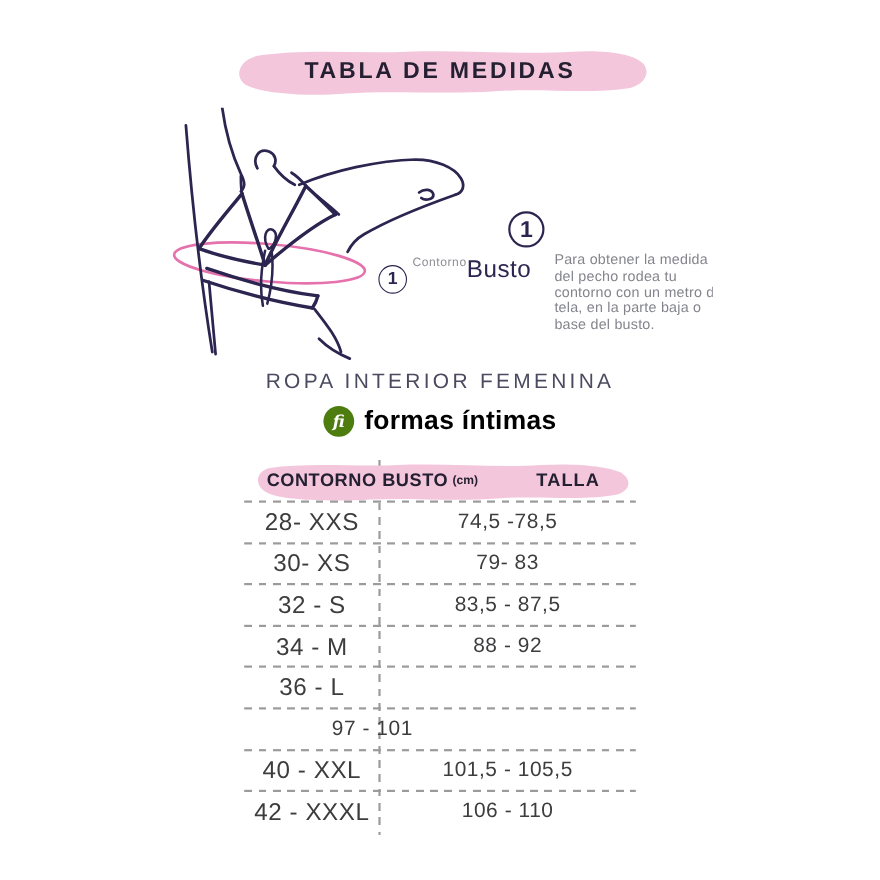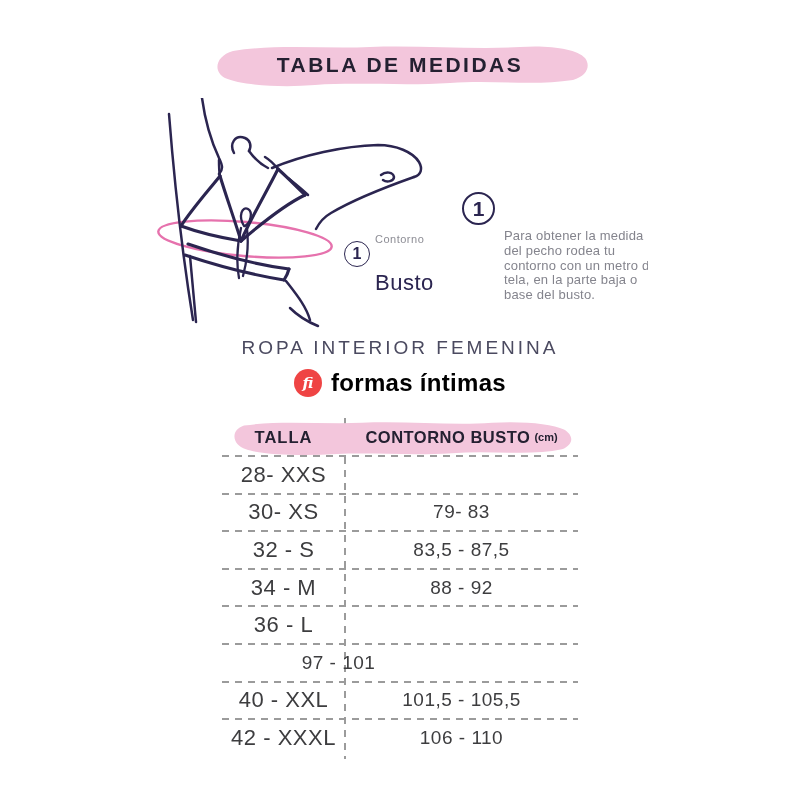--- a/index.html
+++ b/index.html
@@ -19,37 +19,37 @@
   
   .figure-wrap { position:absolute; left:138px; top:98px; width:322px; height:232px; }
   .figure-wrap svg { width:100%; height:100%; }
 
   
   .bust-label { position:absolute; left:344px; top:233px; display:flex; align-items:flex-start; gap:5px; }
   .num-badge { width:26px; height:26px; border:1.6px solid #2b2550; border-radius:50%;
     display:flex; align-items:center; justify-content:center;
     font-size:16px; font-weight:bold; color:#2b2550; background:#fff; }
   .bust-label .num-badge { margin-top:8px; }
-  .bust-texts { display:flex; flex-direction:column;gap:26px; }
+  .bust-texts { display:flex; flex-direction:row; }
   .bust-small { font-size:11px; color:#8d8d95; letter-spacing:0.5px; }
   .bust-big { font-size:22px; color:#2b2550; letter-spacing:0.5px; margin-top:-1px; }
 
   
   .instr-badge { position:absolute; left:462px; top:192px; width:33px; height:33px;
     border:2px solid #2b2550; border-radius:50%; display:flex; align-items:center; justify-content:center;
     font-size:21px; font-weight:bold; color:#2b2550; }
   .instr-text { position:absolute; left:504px; top:197px; width:158px;
     font-size:13px; line-height:14.8px; color:#84848d; letter-spacing:0.2px;margin-top:32px; }
 
   
   .section-heading { position:absolute; left:0; top:337px; width:800px; text-align:center;
     font-size:19px; letter-spacing:3px; color:#4b4a60; }
   .brand-row { position:absolute; left:0; top:366px; width:800px; height:34px;
     display:flex; align-items:center; justify-content:center; gap:9px; }
-  .brand-icon { width:28px; height:28px; border-radius:50%; background:#ef4444;
+  .brand-icon { width:28px; height:28px; border-radius:50%; background:#4d7c0f;
     display:flex; align-items:center; justify-content:center;
     color:#ffffff; font-size:15px; font-style:italic; font-weight:bold;
     font-family:"DejaVu Serif",serif; }
   .brand-name { font-size:24px; font-weight:600; color:#000000; letter-spacing:0.3px; }
 
   
   .size-table { position:absolute; left:222px; top:418px; width:356px; height:342px; }
   .tbl-header { position:relative; width:356px; height:38px; display:flex; }
   .tbl-header svg.blob-bg { position:absolute; inset:0; width:100%; height:100%; }
   .th-cell { position:relative; display:flex; align-items:center; justify-content:center;
@@ -146,30 +146,31 @@
     <div class="brand-name">formas íntimas</div>
   </div>
 
   <div class="size-table">
     <div class="v-divider"></div>
 
     <div class="tbl-header">
       <svg class="blob-bg" viewBox="0 0 356 40" preserveAspectRatio="none">
         <path fill="#f3c6dc" d="M22,8 C60,2 100,7 140,5 C185,3 230,8 270,5 C300,3 330,6 342,12 C352,18 352,28 340,33 C310,40 270,34 230,37 C190,40 150,36 115,38 C80,40 40,39 24,33 C10,28 8,13 22,8 Z"></path>
       </svg>
-      <div class="th-cell th-talla">TALLA</div>
       <div class="th-cell th-contorno">
         <span>CONTORNO BUSTO</span>
         <span class="th-unit">(cm)</span>
       </div>
+      <div class="th-cell th-talla">TALLA</div>
     </div>
 
     <div class="tbl-rows">
       <div class="tbl-row">
         <div class="td-talla">28- XXS</div>
+        <div class="td-contorno">74,5 -78,5</div>
       </div>
       <div class="tbl-row">
         <div class="td-talla">30- XS</div>
         <div class="td-contorno">79- 83</div>
       </div>
       <div class="tbl-row">
         <div class="td-talla">32 - S</div>
         <div class="td-contorno">83,5 - 87,5</div>
       </div>
       <div class="tbl-row">

